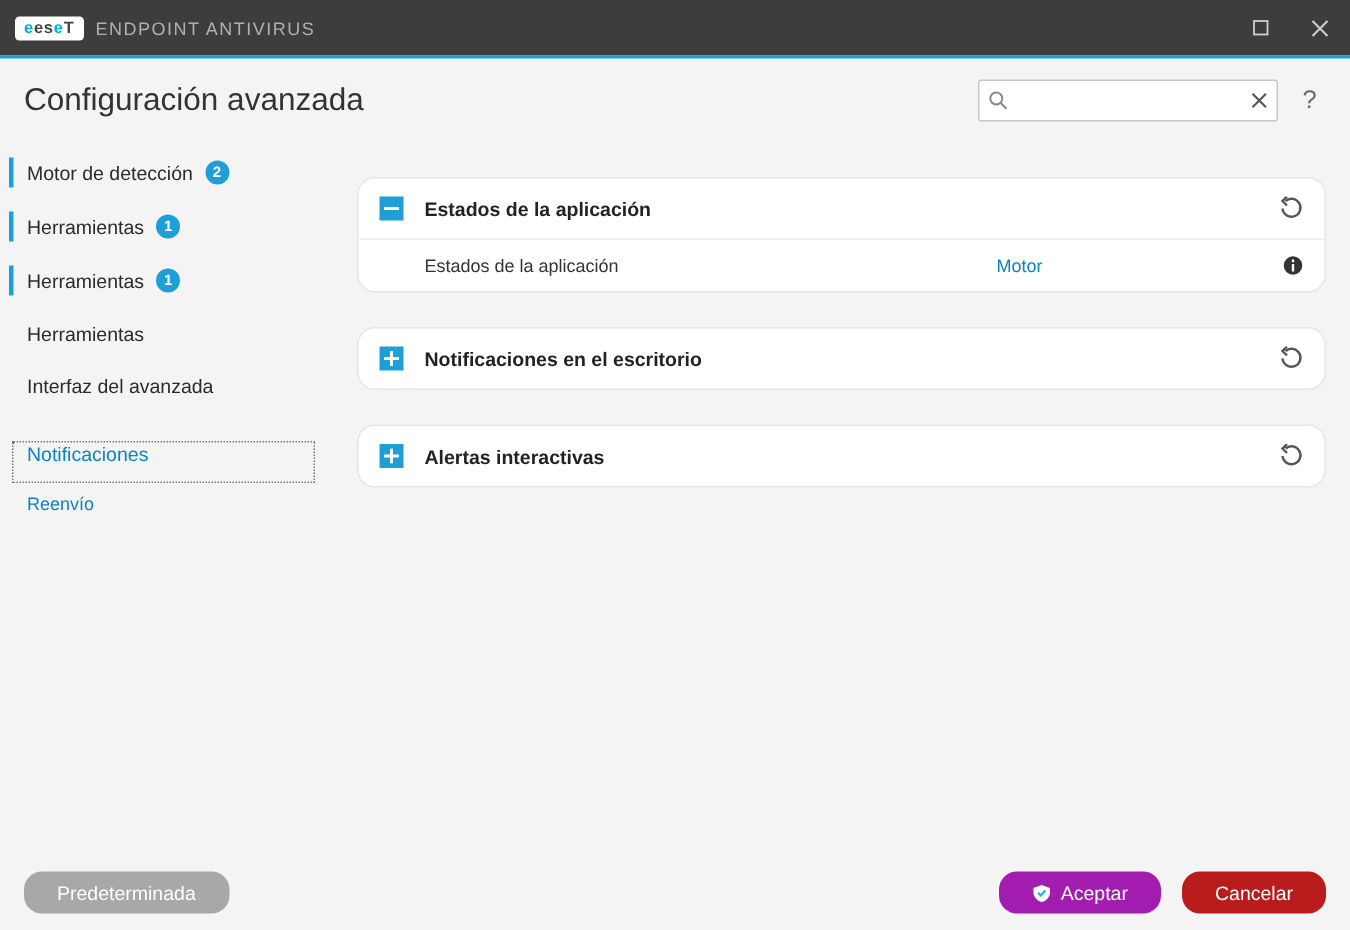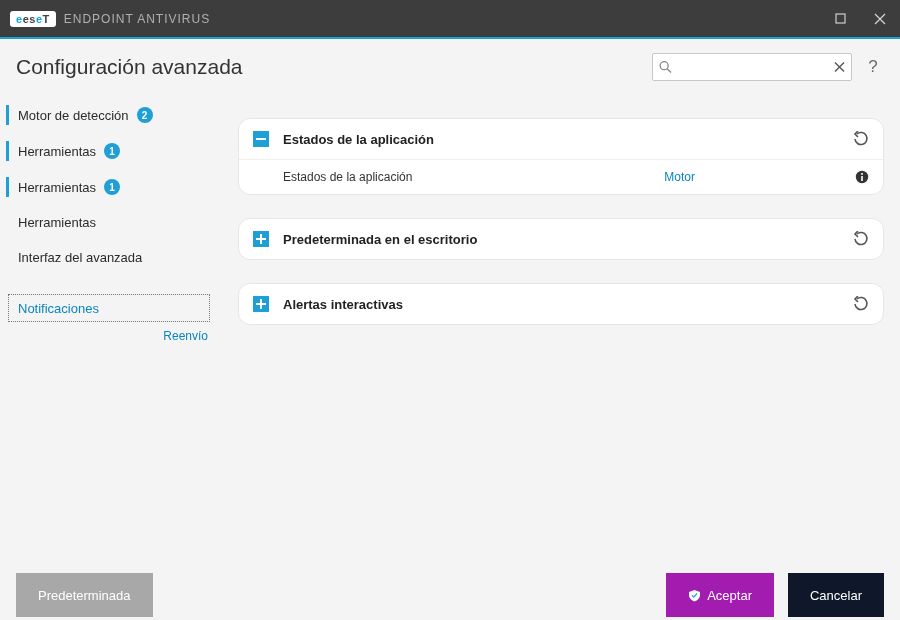--- a/index.html
+++ b/index.html
@@ -17,37 +17,37 @@
   .header-spacer { flex: 1; }
   .search-wrap { position: relative; width: 200px; margin-right: 10px; }
   .search-input { width: 100%; height: 28px; border: 1px solid #c7c7c7; border-radius: 2px; padding: 0 26px 0 28px; font-size: 12px; outline: none; background: #fff; }
   .search-icon { position: absolute; left: 7px; top: 50%; transform: translateY(-50%); color: #777; }
   .clear-icon { position: absolute; right: 7px; top: 50%; transform: translateY(-50%); color: #555; cursor: pointer; font-size: 14px; }
   .help-btn { width: 22px; text-align: center; color: #6a6a6a; font-size: 17px; cursor: pointer; }
   .main-row { flex: 1; display: flex; padding: 14px 16px 0 0; overflow: hidden; }
   .sidebar { width: 218px; padding-top: 2px; }
   .side-item { position: relative; padding: 10px 10px 10px 18px; font-size: 13px; color: #2b2b2b; cursor: pointer; display: flex; align-items: center; }
   .side-item.marked::before { content: ""; position: absolute; left: 6px; top: 8px; bottom: 8px; width: 3px; background: #1e9fd6; }
-  .side-item.child { padding-left: 18px; font-size: 12px; color: #0a84c1; padding-top: 6px; padding-bottom: 6px; justify-content: flex-end; }
-  .side-selected { border: 1px dotted #777; margin: 1px 8px 1px 8px; padding-left: 9px; color: #0a84c1; font-size: 13px; display: flex; align-items: center; height: 28px; }
+  .side-item.child { padding-left: 18px; font-size: 12px; color: #0a84c1; padding-top: 6px; padding-bottom: 6px; }
+  .side-selected { border: 1px dotted #777; margin: 1px 8px 1px 8px; padding-left: 9px; color: #0a84c1; font-size: 13px; display: flex; height: 28px; }
   .badge { display: inline-flex; min-width: 16px; height: 16px; border-radius: 8px; background: #1e9fd6; color: #fff; font-size: 10px; font-weight: 600; align-items: center; justify-content: center; margin-left: 8px; padding: 0 4px; }
   .panels { flex: 1; padding-left: 20px; }
   .panel { background: #fff; border: 1px solid #e6e6e6; border-radius: 12px; margin-bottom: 12px; margin-top: 23px; }
   .panel-head { display: flex; align-items: center; padding: 12px 14px; cursor: pointer; }
   .toggle-box { width: 16px; height: 16px; background: #1e9fd6; display: flex; align-items: center; justify-content: center; color: #fff; font-size: 13px; font-weight: 700; margin-right: 14px; line-height: 1; }
   .panel-title { font-size: 13px; color: #222; font-weight: 600; }
   .undo-icon { margin-left: auto; color: #5a5a5a; font-size: 15px; cursor: pointer; }
   .panel-body { border-top: 1px solid #eee; padding: 10px 14px 10px 44px; display: flex; align-items: center; font-size: 12px; color: #333; }
   .panel-body .link { margin-left: auto; color: #0a84c1; cursor: pointer; margin-right: 160px; }
   .info-icon { color: #333; font-size: 14px; cursor: pointer; }
   .footer { height: 62px; display: flex; align-items: center; padding: 0 16px; }
-  .btn { height: 44px; padding: 0 22px; border: none; border-radius: 0; font-size: 13px; cursor: pointer; display: inline-flex; align-items: center; justify-content: center; }
+  .btn { height: 28px; padding: 0 22px; border: none; border-radius: 12px; font-size: 13px; cursor: pointer; display: inline-flex; align-items: center; justify-content: center; }
   .btn-default { background: #a8a8a8; color: #fff; }
   .btn-primary { background: #a21caf; color: #fff; }
-  .btn-secondary { background: #0f172a; color: #fff; }
+  .btn-secondary { background: #b91c1c; color: #fff; }
   .footer-spacer { flex: 1; }
   .footer .btn + .btn { margin-left: 14px; }
   .shield-icon { margin-right: 6px; }
   svg { display: block; }
 </style>
 </head>
 <body>
 
 <div class="titlebar">
   <span class="brand-pill">
@@ -151,21 +151,21 @@
       </div>
 
       <div class="panel">
         <div class="panel-head">
           <span class="toggle-box">
               <svg width="10" height="10" viewBox="0 0 10 10">
                 <rect x="4" y="0" width="2" height="10" fill="#fff"></rect>
                 <rect x="0" y="4" width="10" height="2" fill="#fff"></rect>
               </svg>
             </span>
-          <span class="panel-title">Predeterminada en el escritorio</span>
+          <span class="panel-title">Notificaciones en el escritorio</span>
           <span class="undo-icon">
             <svg width="16" height="16" viewBox="0 0 16 16">
                 <path d="M4 3 A6 6 0 1 1 2 8" fill="none" stroke="#555" stroke-width="1.6"></path>
                 <path d="M5 0 L2 3 L5 6" fill="none" stroke="#555" stroke-width="1.6"></path>
               </svg>
           </span>
         </div>
       </div>
 
       <div class="panel">

